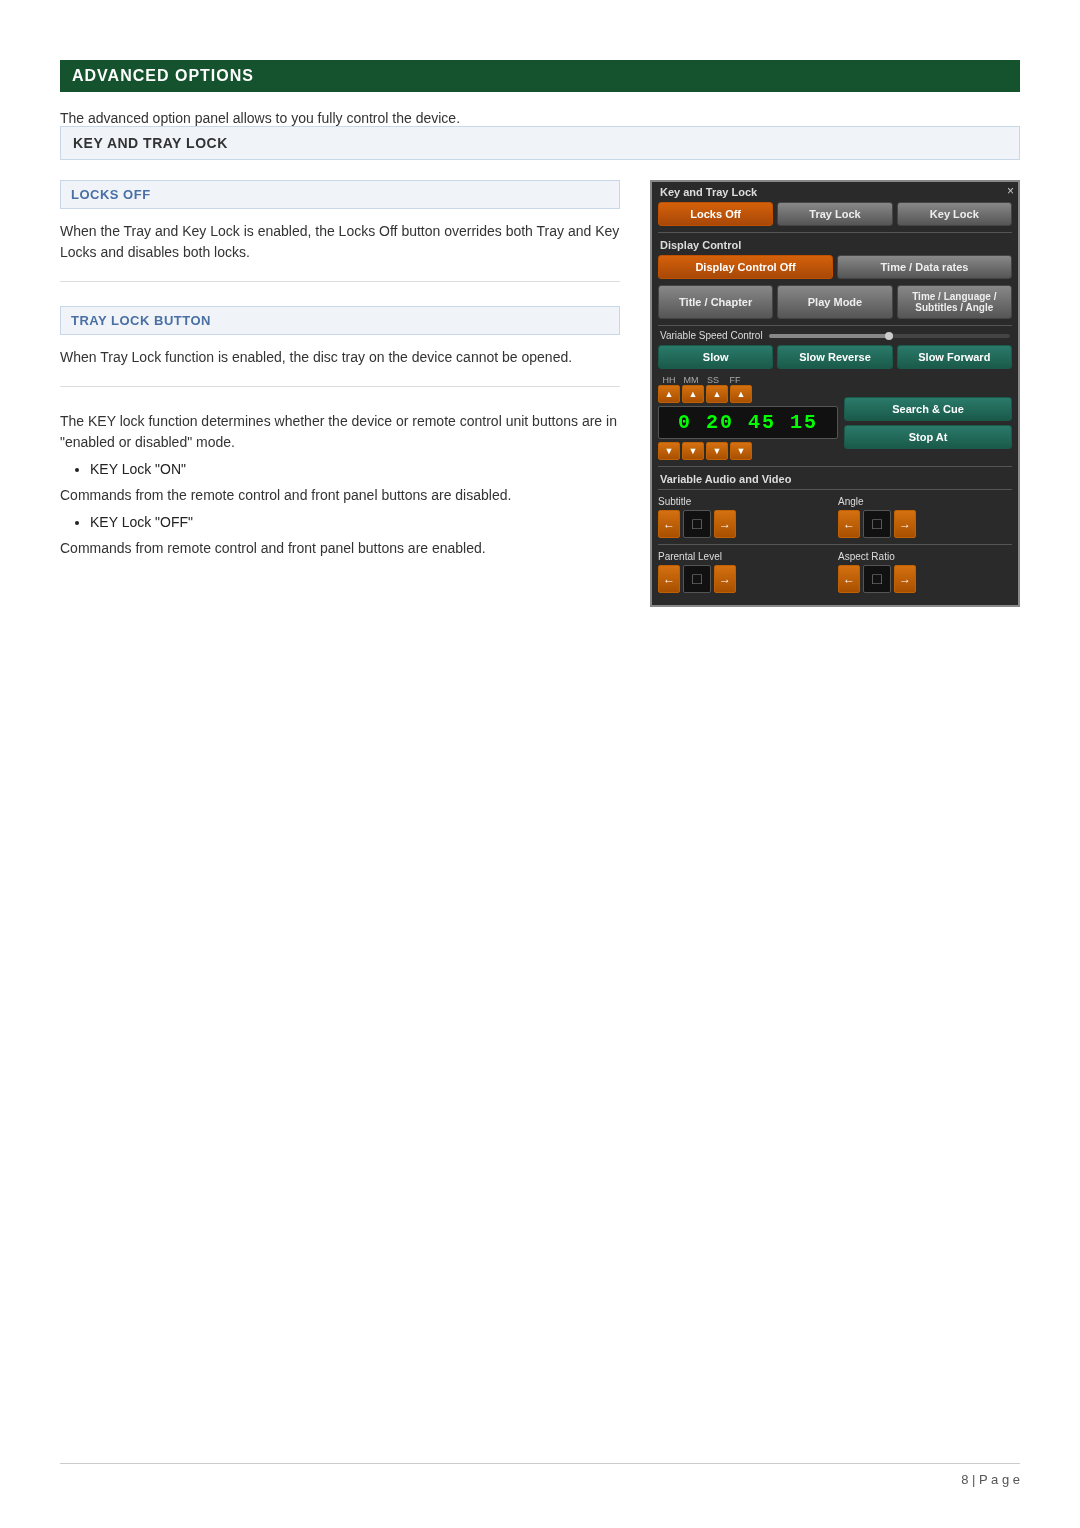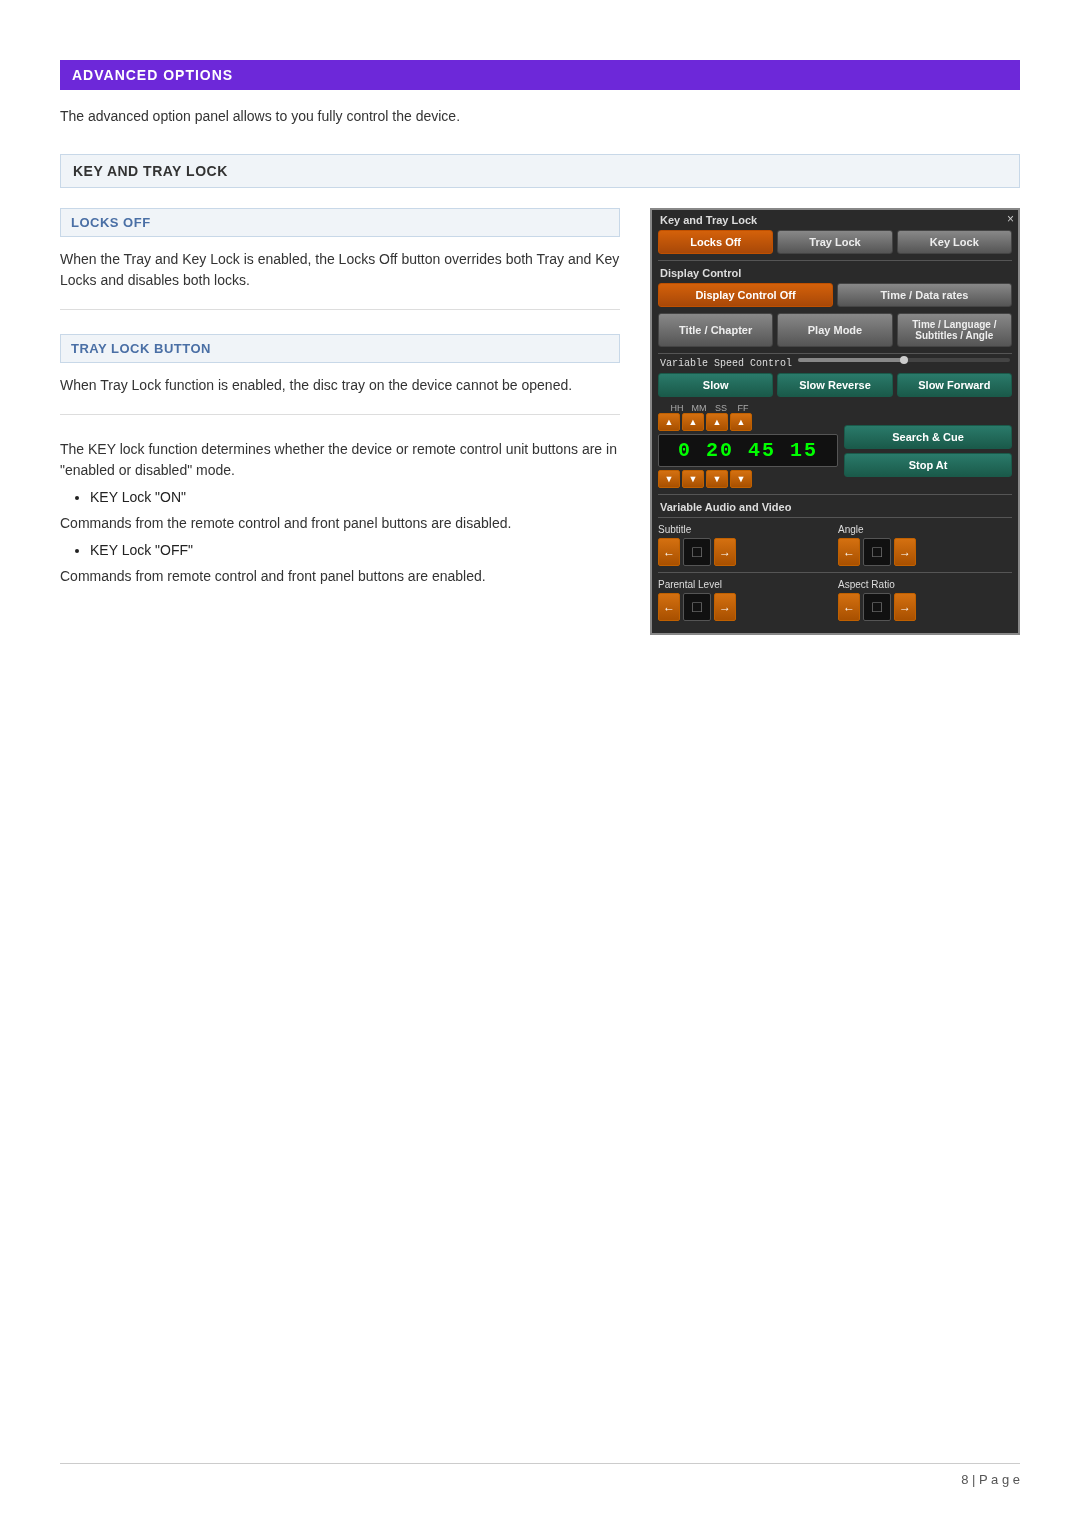--- a/index.html
+++ b/index.html
@@ -12,31 +12,30 @@
       min-height: 1528px;
       position: relative;
     }
 
     .page-container {
       padding: 60px 60px 80px 60px;
     }
 
     
     .section-header {
-      background: #6d28d9;
-      color: #fff;
-      font-weight: bold;
-      font-size: 14px;
+      background: #14532d;
+      color: #fff;
+      font-weight: bold;
+      font-size: 16px;
       letter-spacing: 1px;
       padding: 7px 12px;
       margin-bottom: 18px;
     }
 
     .intro-text {
-      margin-bottom: 30px;
       color: #333;
       font-size: 14px;
     }
 
     
     .main-layout {
       display: flex;
       gap: 30px;
       align-items: flex-start;
     }
@@ -166,23 +165,23 @@
 
     .divider-line {
       height: 1px;
       background: #555;
       margin: 2px 6px;
     }
 
     
     .speed-control-row {
       display: flex;
+      align-items: center;
       padding: 2px 8px 2px 8px;
       gap: 6px;
-      font-family: Liberation Mono, monospace;
     }
     .speed-label {
       color: #ddd;
       font-size: 10px;
       white-space: nowrap;
     }
     .speed-slider {
       flex: 1;
       height: 4px;
       background: linear-gradient(to right, #888 0%, #888 50%, #444 50%, #444 100%);
@@ -352,21 +351,21 @@
           </div>
         </div>
 
         <div class="dialog-row">
           <button class="dialog-btn btn-teal">Slow</button>
           <button class="dialog-btn btn-teal">Slow Reverse</button>
           <button class="dialog-btn btn-teal">Slow Forward</button>
         </div>
 
         <div style="display:flex; padding:2px 6px 0 6px; gap:0;">
-          <div style="color:#aaa;font-size:9px;width:22px;text-align:center;margin-left:8px;">HH</div>
+          <div style="color:#aaa;font-size:9px;width:22px;text-align:center;">HH</div>
           <div style="color:#aaa;font-size:9px;width:22px;text-align:center;">MM</div>
           <div style="color:#aaa;font-size:9px;width:22px;text-align:center;">SS</div>
           <div style="color:#aaa;font-size:9px;width:22px;text-align:center;">FF</div>
         </div>
 
         <div style="display:flex; padding:0 6px 4px 6px; gap:6px; align-items:center;">
           <div style="display:flex;flex-direction:column;gap:3px;">
 
             <div style="display:flex;gap:2px;">
               <div class="arrow-btn">▲</div>

